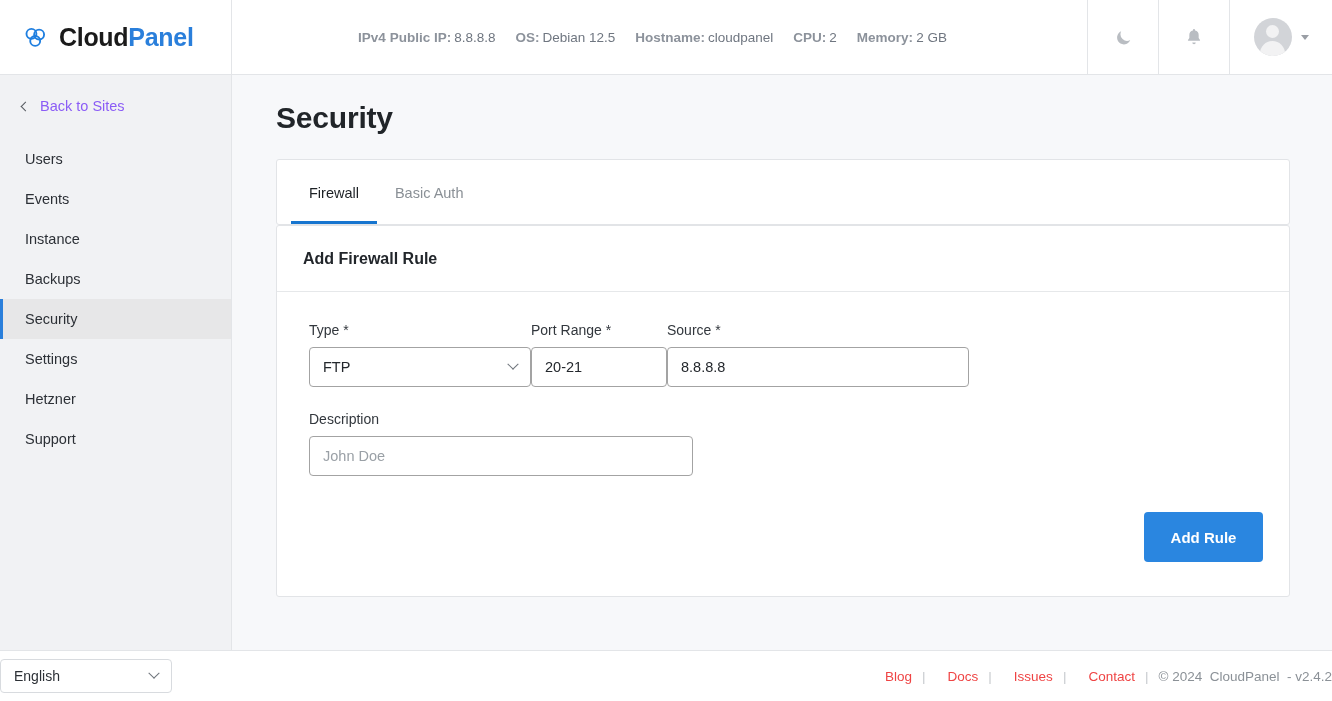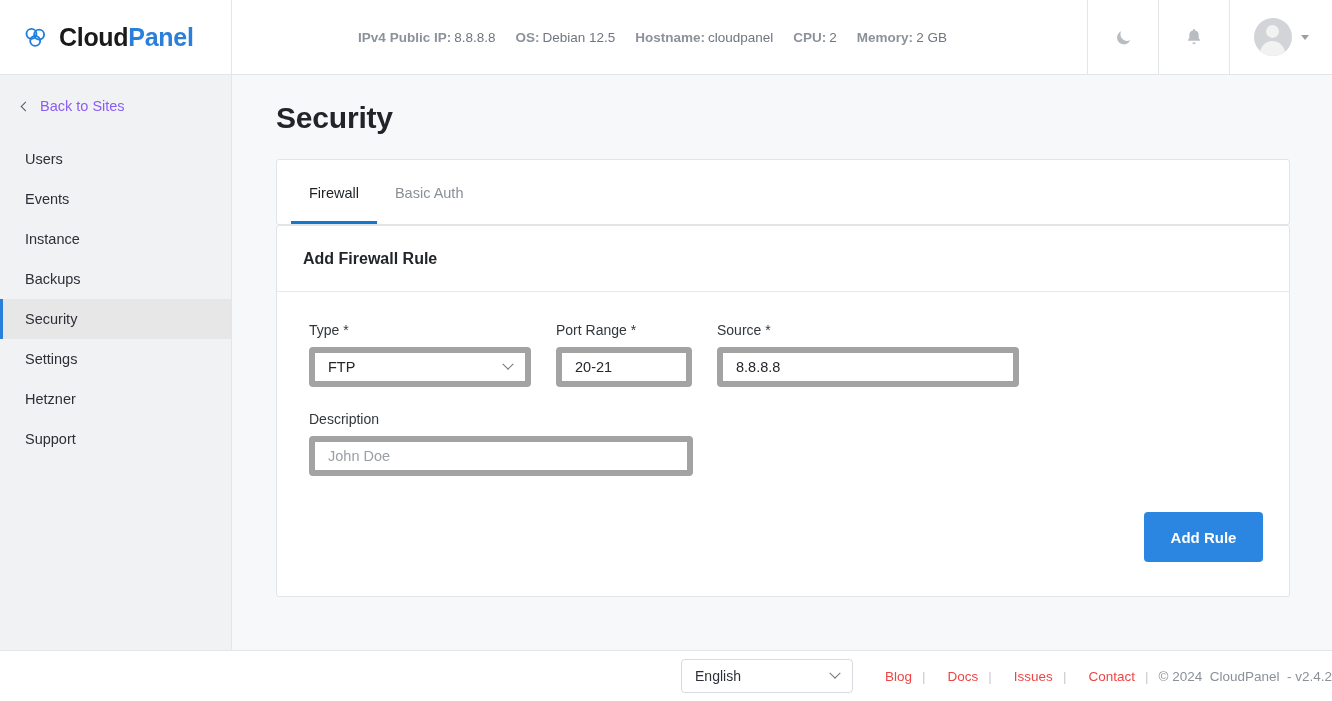--- a/index.html
+++ b/index.html
@@ -146,28 +146,28 @@
   .tab.active { color: #1d2125; border-bottom-color: #1675cf; }
 
   
   .card-header {
     padding: 24px 26px 23px 26px;
     border-bottom: 1px solid #e6e8ea;
   }
   .card-title { font-size: 16px; font-weight: bold; color: #22262b; }
   .card-body { padding: 30px 26px 34px 32px; }
 
-  .form-row { display: flex; gap: 25px; }
+  .form-row { display: flex; }
   .field { display: flex; flex-direction: column; }
   .field-label {
     font-size: 14px; color: #32373d; margin-bottom: 9px;
   }
   .control {
     height: 40px;
-    border: 6px solid #a3a3a3;
+    border: 1px solid #a3a3a3;
     border-radius: 4px;
     background: #ffffff;
     display: flex; align-items: center;
     padding: 0 13px;
     font-size: 14.5px; color: #24282d;
   }
   .control.select { justify-content: space-between; cursor: pointer; }
   .control.input { cursor: text; }
   .control .placeholder { color: #9aa0a6; }
   .sel-chev {
@@ -195,21 +195,21 @@
     min-width: 119px;
     cursor: pointer;
     font-family: "Liberation Sans", sans-serif;
   }
 
   
   .footer {
     height: 51px; min-height: 51px;
     background: #ffffff;
     border-top: 1px solid #e3e5e8;
-    display: flex; align-items: center; justify-content: flex-end;
+    display: flex; align-items: center; justify-content: space-between;
     gap: 20px;
   }
   .lang-select {
     width: 172px; height: 34px;
     border: 1px solid #d8dbdf; border-radius: 4px;
     background: #ffffff;
     display: flex; align-items: center; justify-content: space-between;
     padding: 0 13px;
     font-size: 14px; color: #2c3036;
     cursor: pointer;

